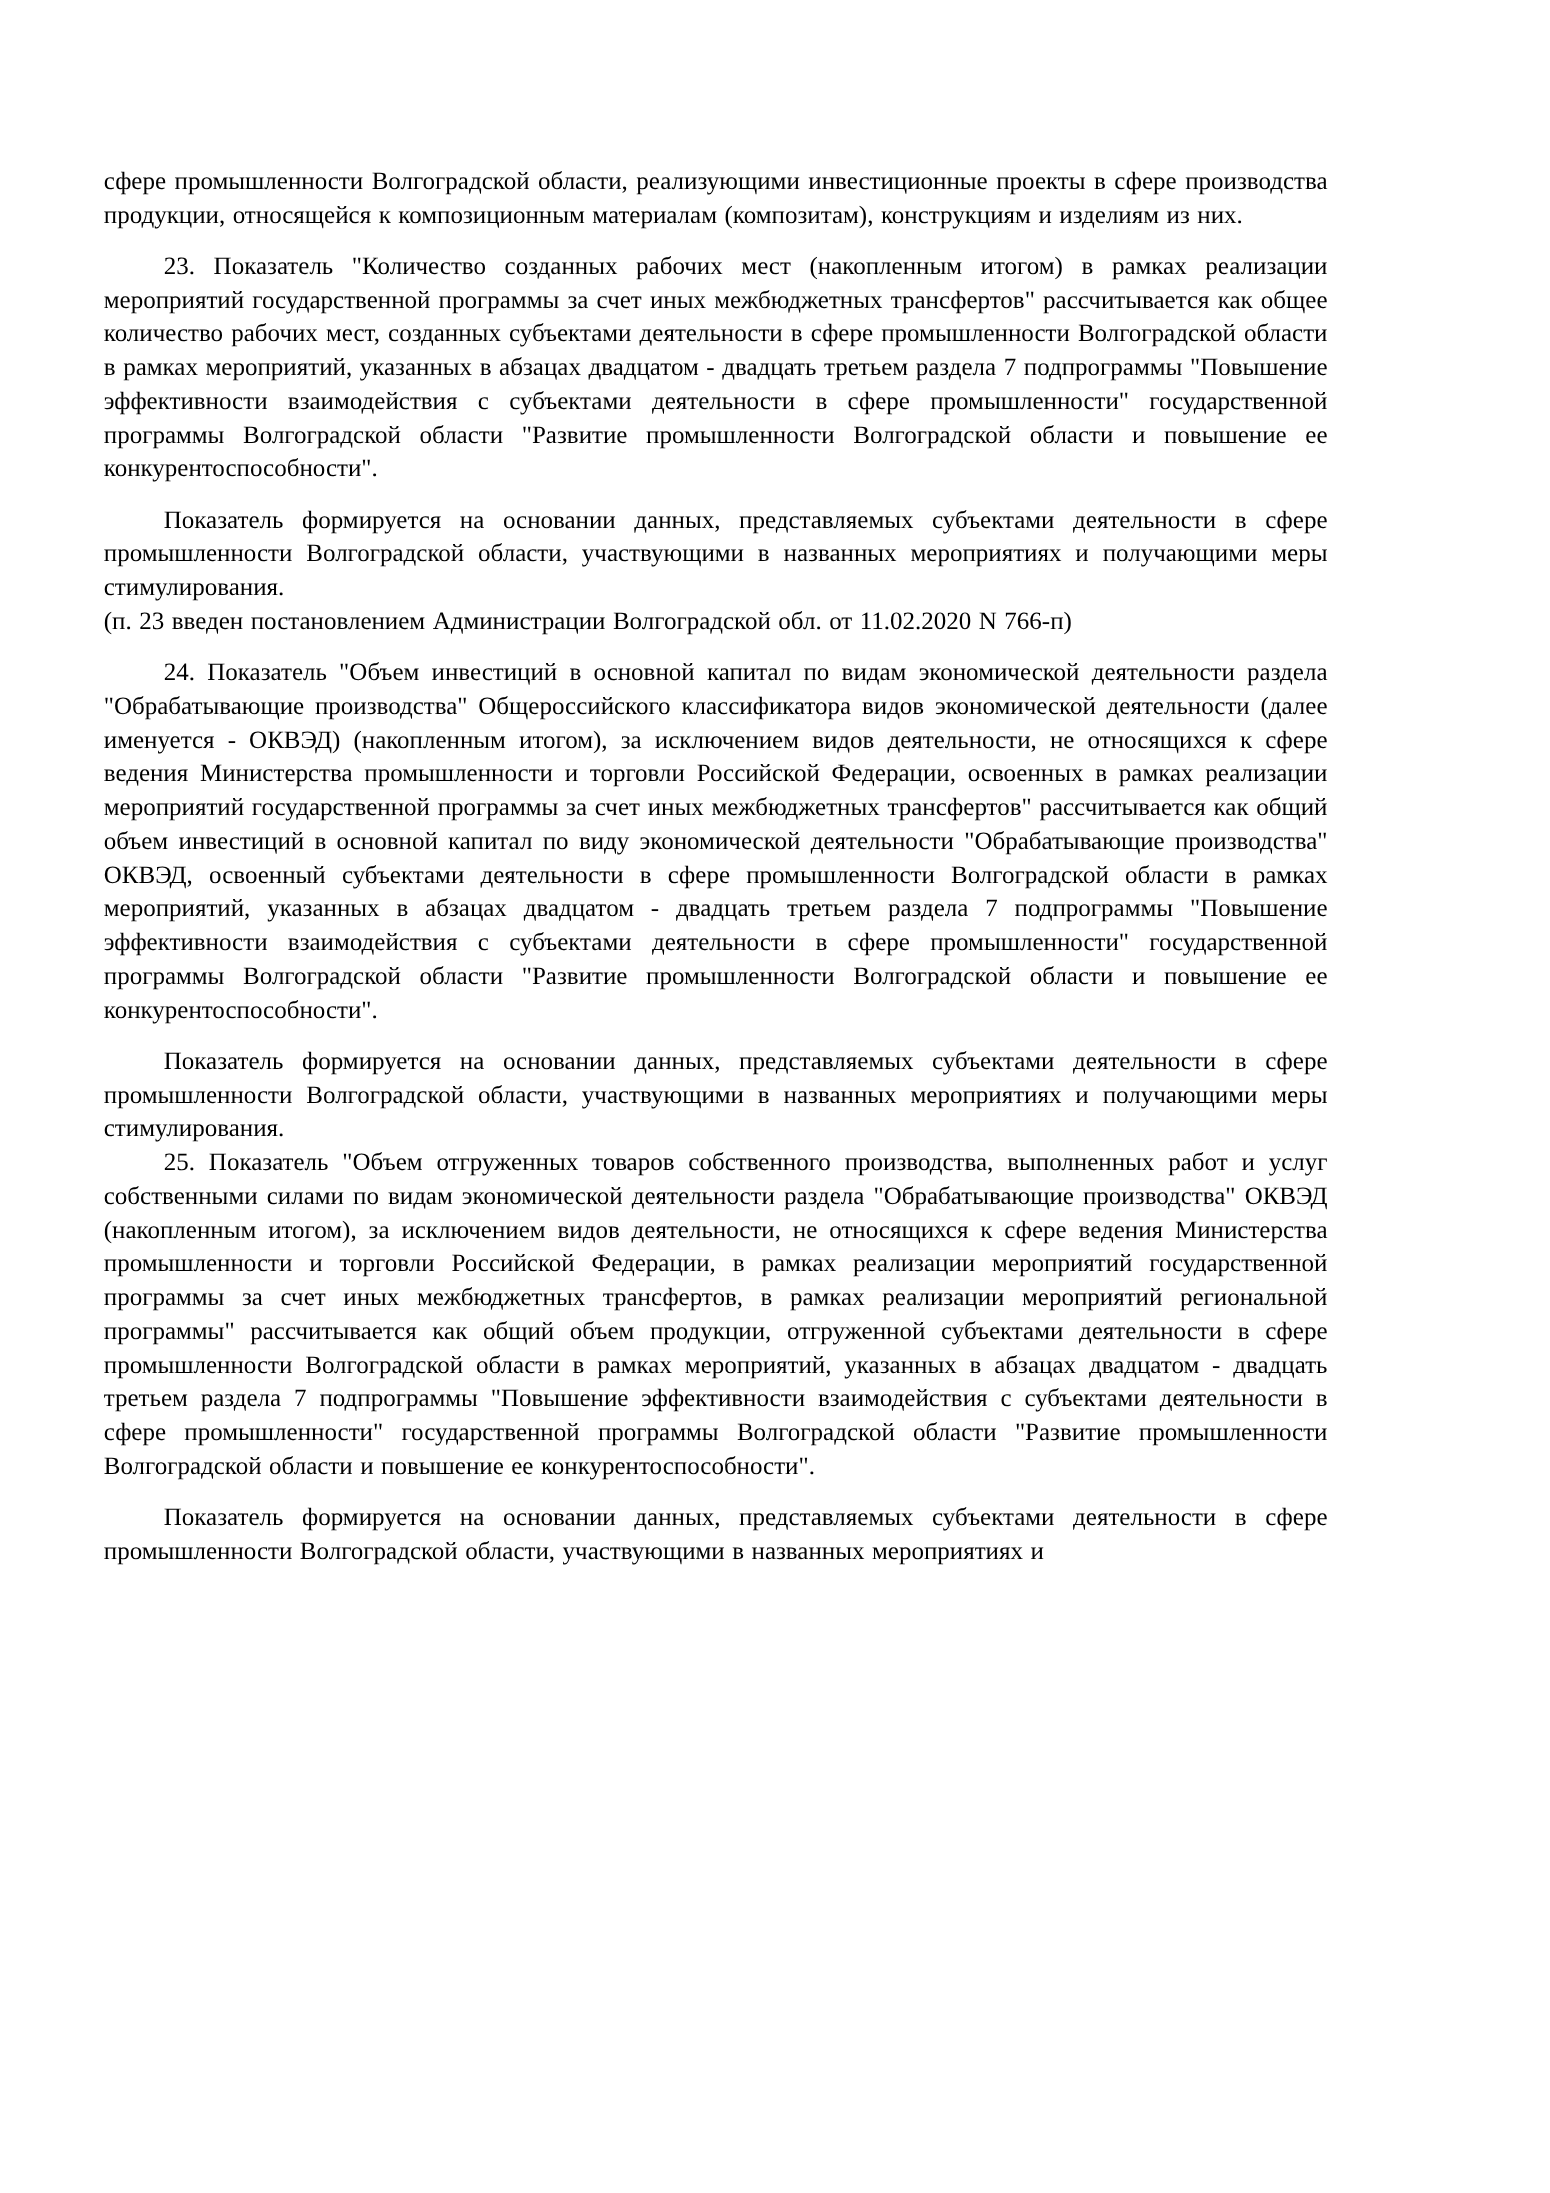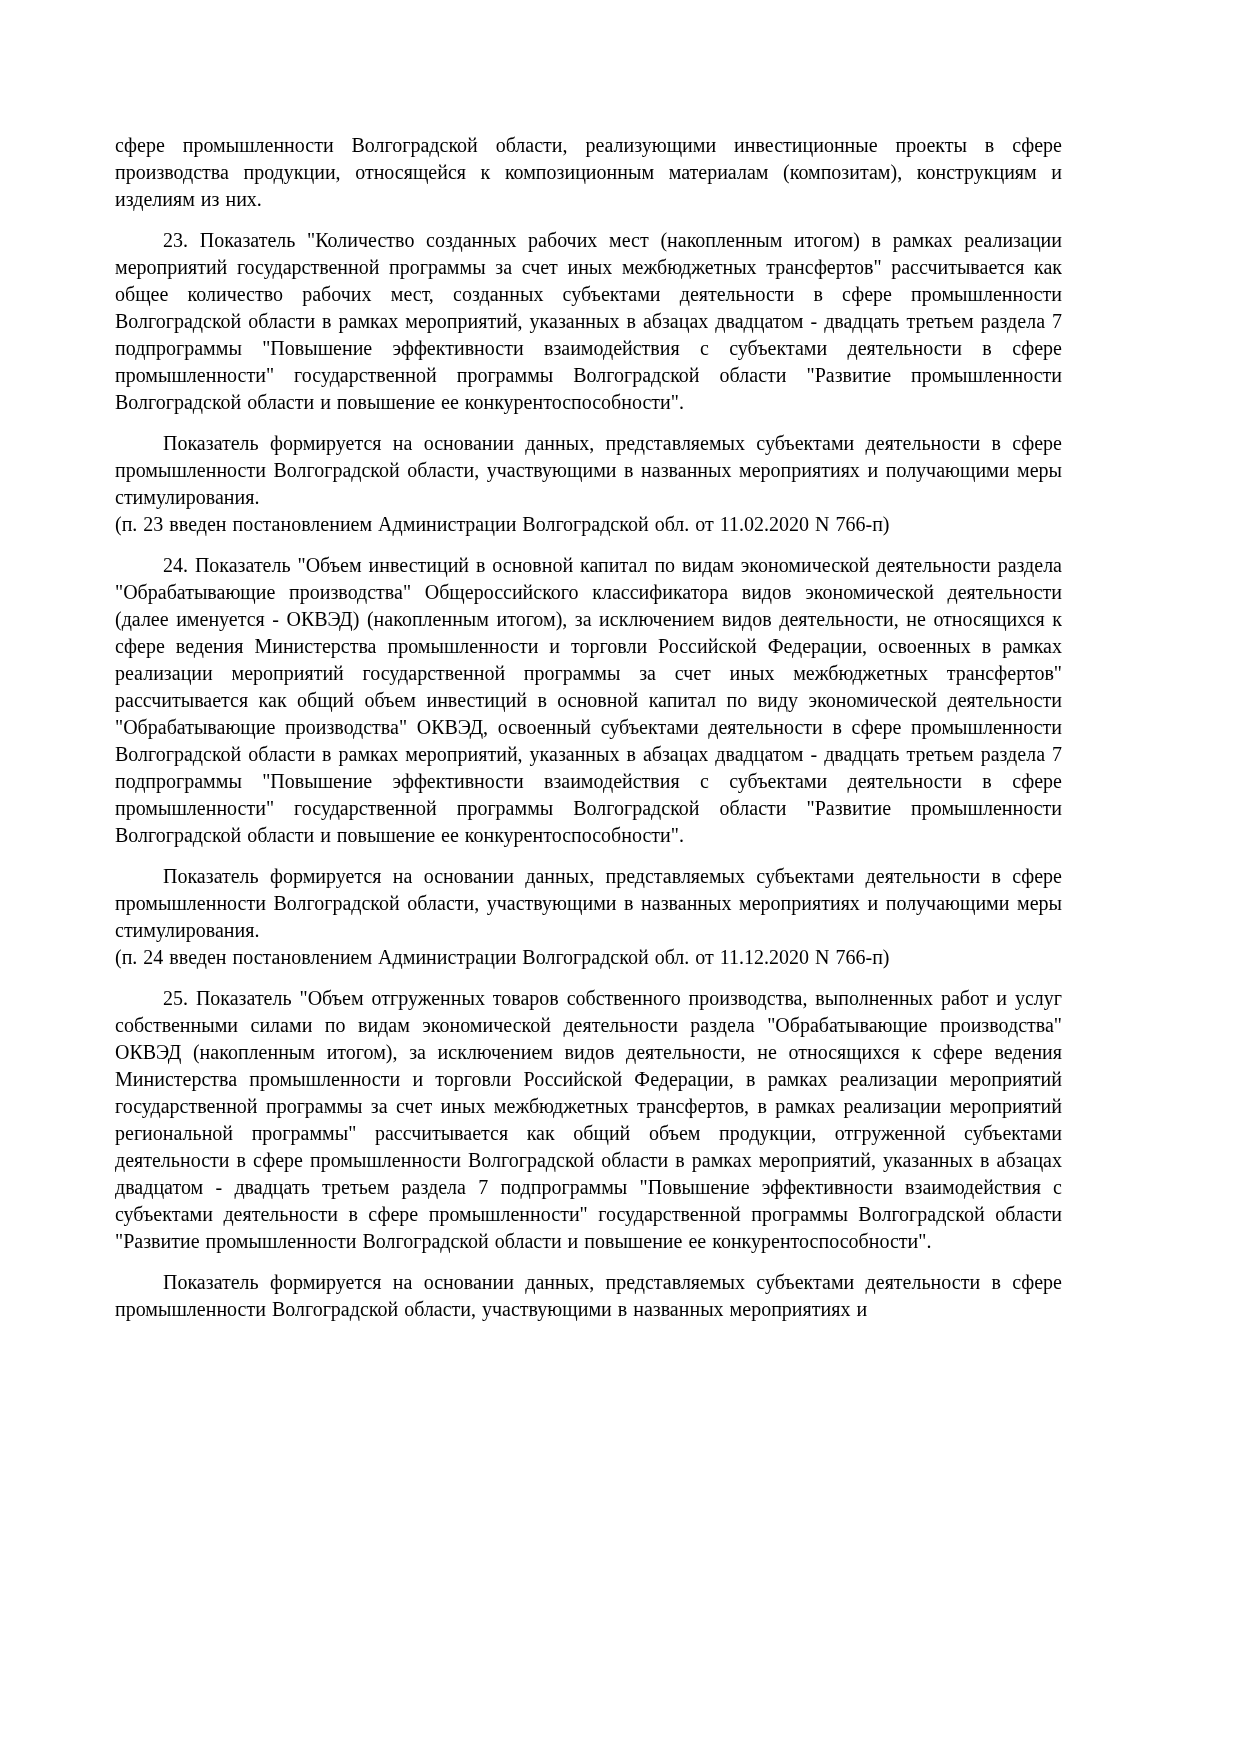--- a/index.html
+++ b/index.html
@@ -8,21 +8,21 @@
     width: 1240px;
     height: 1754px;
     font-family: "Liberation Serif", "DejaVu Serif", serif;
     color: #000000;
     overflow: hidden;
   }
   .page {
     width: 1240px;
     height: 1754px;
     background: #ffffff;
-    padding: 132px 178px 60px 115px;
+    padding: 132px 178px 60px 83px;
   }
   .para {
     font-size: 20px;
     line-height: 27px;
     text-align: justify;
     word-spacing: 1px;
     color: #000000;
   }
   .indent { text-indent: 48px; }
   .spaced { margin-bottom: 14px; }
@@ -31,16 +31,15 @@
 </head>
 <body>
 
 <div class="page">
   <p class="para spaced">сфере промышленности Волгоградской области, реализующими инвестиционные проекты в сфере производства продукции, относящейся к композиционным материалам (композитам), конструкциям и изделиям из них.</p>
   <p class="para indent spaced">23. Показатель "Количество созданных рабочих мест (накопленным итогом) в рамках реализации мероприятий государственной программы за счет иных межбюджетных трансфертов" рассчитывается как общее количество рабочих мест, созданных субъектами деятельности в сфере промышленности Волгоградской области в рамках мероприятий, указанных в абзацах двадцатом - двадцать третьем раздела 7 подпрограммы "Повышение эффективности взаимодействия с субъектами деятельности в сфере промышленности" государственной программы Волгоградской области "Развитие промышленности Волгоградской области и повышение ее конкурентоспособности".</p>
   <p class="para indent tight">Показатель формируется на основании данных, представляемых субъектами деятельности в сфере промышленности Волгоградской области, участвующими в названных мероприятиях и получающими меры стимулирования.</p>
   <p class="para spaced">(п. 23 введен постановлением Администрации Волгоградской обл. от 11.02.2020 N 766-п)</p>
   <p class="para indent spaced">24. Показатель "Объем инвестиций в основной капитал по видам экономической деятельности раздела "Обрабатывающие производства" Общероссийского классификатора видов экономической деятельности (далее именуется - ОКВЭД) (накопленным итогом), за исключением видов деятельности, не относящихся к сфере ведения Министерства промышленности и торговли Российской Федерации, освоенных в рамках реализации мероприятий государственной программы за счет иных межбюджетных трансфертов" рассчитывается как общий объем инвестиций в основной капитал по виду экономической деятельности "Обрабатывающие производства" ОКВЭД, освоенный субъектами деятельности в сфере промышленности Волгоградской области в рамках мероприятий, указанных в абзацах двадцатом - двадцать третьем раздела 7 подпрограммы "Повышение эффективности взаимодействия с субъектами деятельности в сфере промышленности" государственной программы Волгоградской области "Развитие промышленности Волгоградской области и повышение ее конкурентоспособности".</p>
   <p class="para indent tight">Показатель формируется на основании данных, представляемых субъектами деятельности в сфере промышленности Волгоградской области, участвующими в названных мероприятиях и получающими меры стимулирования.</p>
-  <p class="para spaced">(п. 24 введен постановлением Администрации Волгоградской обл. от 11.12.2020 N 766-п)</p>
   <p class="para indent spaced">25. Показатель "Объем отгруженных товаров собственного производства, выполненных работ и услуг собственными силами по видам экономической деятельности раздела "Обрабатывающие производства" ОКВЭД (накопленным итогом), за исключением видов деятельности, не относящихся к сфере ведения Министерства промышленности и торговли Российской Федерации, в рамках реализации мероприятий государственной программы за счет иных межбюджетных трансфертов, в рамках реализации мероприятий региональной программы" рассчитывается как общий объем продукции, отгруженной субъектами деятельности в сфере промышленности Волгоградской области в рамках мероприятий, указанных в абзацах двадцатом - двадцать третьем раздела 7 подпрограммы "Повышение эффективности взаимодействия с субъектами деятельности в сфере промышленности" государственной программы Волгоградской области "Развитие промышленности Волгоградской области и повышение ее конкурентоспособности".</p>
   <p class="para indent tight">Показатель формируется на основании данных, представляемых субъектами деятельности в сфере промышленности Волгоградской области, участвующими в названных мероприятиях и</p>
 </div>
 
 </body></html>

